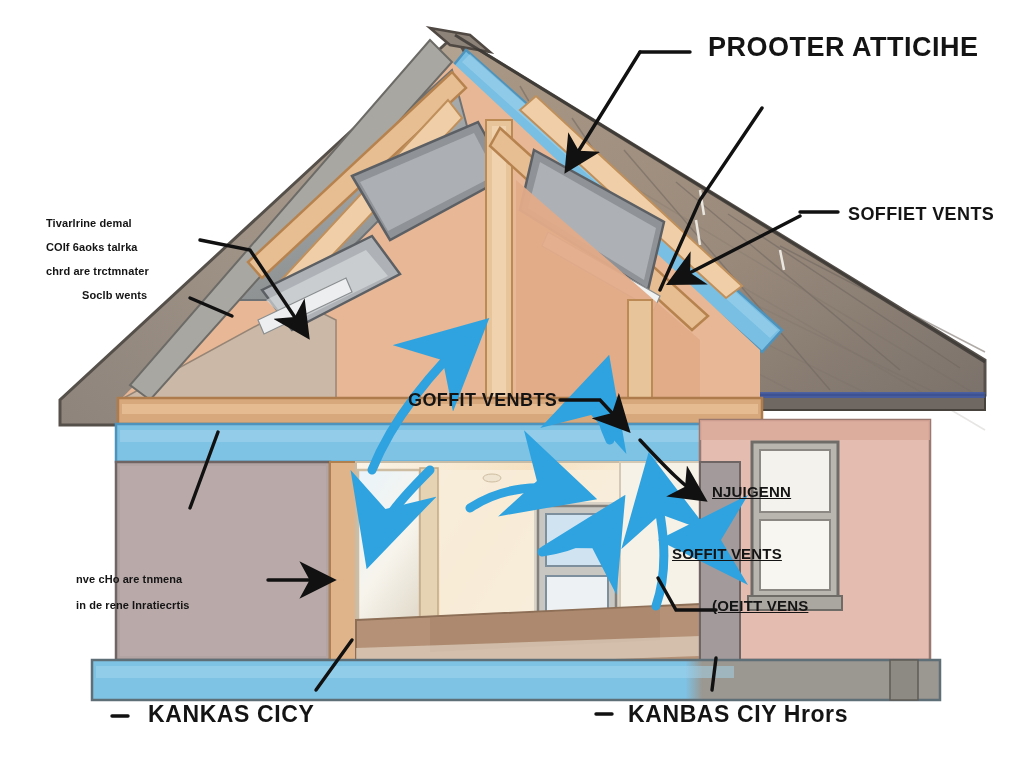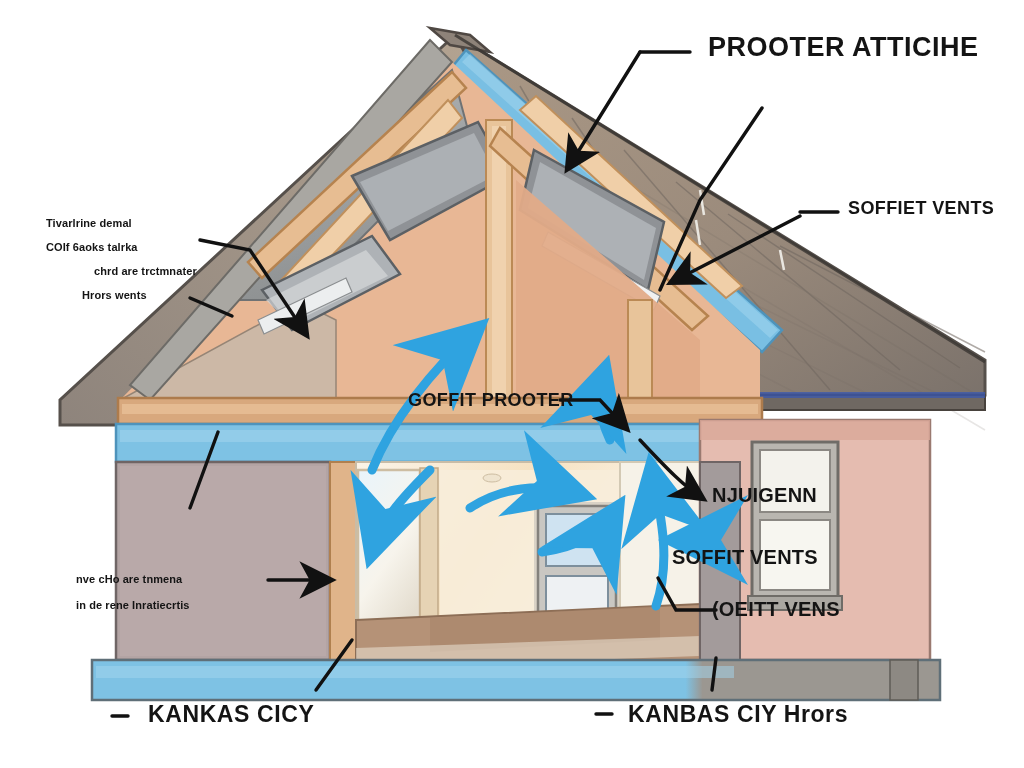--- a/index.html
+++ b/index.html
@@ -6,21 +6,21 @@
   body{width:1024px;height:768px;overflow:hidden;
        font-family:"Liberation Sans",sans-serif;}
   #stage{position:relative;width:1024px;height:768px;background:#ffffff;}
   svg#art{position:absolute;left:0;top:0;width:1024px;height:768px;display:block;}
 
   .lbl{position:absolute;color:#141414;font-weight:700;
        font-family:"Liberation Sans",sans-serif;letter-spacing:.3px;
        white-space:pre;line-height:1.12;}
   .title{font-size:27px;letter-spacing:.5px;font-weight:700;}
   .cap{font-size:18px;letter-spacing:.4px;}
-  .cap-sm{font-size:20px;letter-spacing:.2px;}
+  .cap-sm{font-size:15px;letter-spacing:.2px;text-decoration:underline;}
   .note{font-size:11px;font-weight:600;letter-spacing:.1px;line-height:1.42;}
   .bottom{font-size:23px;letter-spacing:.6px;}
 </style>
 </head>
 <body>
 
 <div id="stage">
 
   <svg id="art" viewBox="0 0 1024 768">
     <defs>
@@ -218,33 +218,33 @@
 
       <path d="M128,716 L112,716"></path>
       <path d="M316,690 L352,640"></path>
       <path d="M612,714 L596,714"></path>
       <path d="M712,690 L716,658"></path>
     </g>
   </svg>
 
   <div class="lbl title" style="left:708px; top:32px;">PROOTER ATTICIHE</div>
 
-  <div class="lbl cap" style="left:848px; top:198px;">SOFFIET VENTS</div>
-
-  <div class="lbl cap" style="left:408px; top:390px;">GOFFIT PROOTER</div>
+  <div class="lbl cap" style="left:848px; top:204px;">SOFFIET VENTS</div>
+
+  <div class="lbl cap" style="left:408px; top:390px;">GOFFIT VENBTS</div>
 
   <div class="lbl cap-sm" style="left:712px; top:484px;">NJUIGENN</div>
   <div class="lbl cap-sm" style="left:672px; top:506px;margin-top:40px;">SOFFIT VENTS</div>
 
   <div class="lbl cap-sm" style="left:712px; top:598px;">(OEITT VENS</div>
 
   <div class="lbl note" style="left:46px; top:216px;">Tivarlrine demal</div>
   <div class="lbl note" style="left:46px; top:240px;">COIf 6aoks talrka</div>
-  <div class="lbl note" style="left:46px; top:264px;margin-left:48px;">chrd are trctmnater</div>
-  <div class="lbl note" style="left:82px; top:288px;">Hrors wents</div>
+  <div class="lbl note" style="left:46px; top:264px;">chrd are trctmnater</div>
+  <div class="lbl note" style="left:82px; top:288px;">Soclb wents</div>
 
   <div class="lbl note" style="left:76px; top:572px;text-align:right;">nve cHo are tnmena</div>
   <div class="lbl note" style="left:76px; top:598px;">in de rene Inratiecrtis</div>
 
   <div class="lbl bottom" style="left:628px; top:702px;">KANBAS CIY Hrors</div>
   <div class="lbl bottom" style="left:148px; top:702px;">KANKAS CICY</div>
 
 </div>
 
 </body></html>

